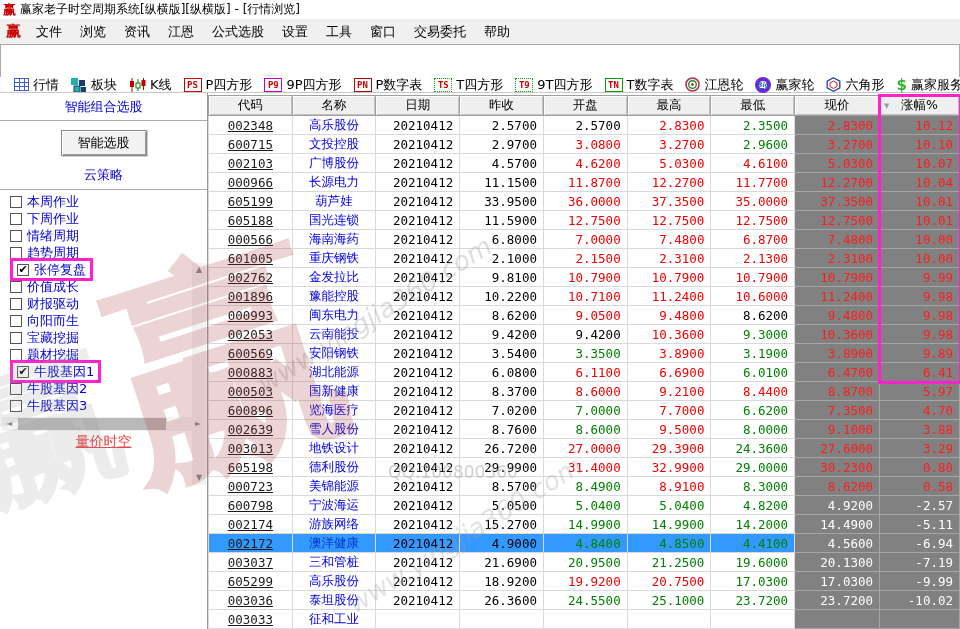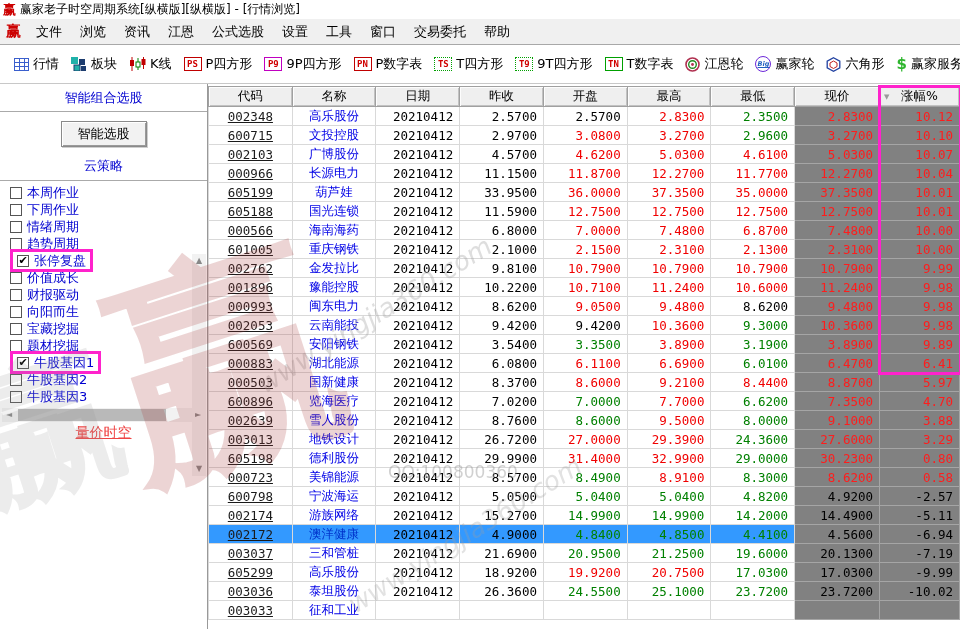--- a/index.html
+++ b/index.html
@@ -10,29 +10,29 @@
     box-shadow: inset 0 0 0 1px #aaa;
   }
   
   .titlebar { height:19px; display:flex; align-items:center; padding-left:3px; background:#fff; font-size:12px; gap:4px; }
   .app-logo { color:#c00; font-weight:bold; font-size:13px; line-height:1; }
   
   .menubar { height:26px; background:#f0f0f0; border-bottom:1px solid #a8a8a8; display:flex; align-items:center; font-size:13px; padding-left:4px; }
   .menubar .app-logo { font-size:15px; margin:0 6px 0 2px; }
   .menu-item { padding:0 9px; height:22px; line-height:22px; cursor:default; }
   
-  .toolbar { height:39px; background:#fff; border-bottom:1px solid #c8c8c8; display:flex; align-items:center; font-size:13px; padding-left:2px; }
+  .toolbar { height:16px; background:#fff; border-bottom:1px solid #c8c8c8; display:flex; align-items:center; font-size:13px; padding-left:2px;margin-top:32px; }
   .tb-sep { width:1px; height:20px; background:#c8c8c8; margin:0 3px; }
   .tool-item { display:flex; align-items:center; gap:4px; padding:0 6px; height:24px; cursor:default; white-space:nowrap; }
   .tool-icon { display:inline-flex; align-items:center; justify-content:center; }
   .ltr { width:18px; height:14px; font:bold 9px "DejaVu Sans Mono", monospace; color:#d00000; background:#fff;
          display:inline-flex; align-items:center; justify-content:center; letter-spacing:0;text-align:right; }
   .b-red { border:1px solid #c00000; } .b-magenta { border:1px solid #c000c0; }
   .b-greendot { border:1px dotted #00a000; } .b-green { border:1px solid #00a000; }
-  .big-circle { width:16px; height:16px; border:1px solid #6d28d9; border-radius:50%; color:#2060c0; font:italic bold 6.5px "DejaVu Sans",sans-serif;text-decoration:underline; }
+  .big-circle { width:16px; height:16px; border:4px solid #6d28d9; border-radius:50%; color:#2060c0; font:italic bold 6.5px "DejaVu Sans",sans-serif;text-decoration:underline; }
   .dollar { color:#2db52d; font-weight:bold; font-size:15px; }
   
   .main { display:flex; height:556px; }
   
   .sidebar { width:208px; border-right:1px solid #999; background:#fff; position:relative; flex:none; font-size:13px; }
   .side-title { color:#0000d0; text-align:center; padding:5px 0 4px; border-bottom:1px solid #aaa; }
   .btn-row { text-align:center; padding:9px 0 8px; }
   .btn3d { font-size:13px; padding:3px 16px; background:#f2f2f2; border:1px solid #8a8a8a; color:#000;
            box-shadow: inset 1px 1px 0 #fff, inset -1px -1px 0 #9a9a9a, 1px 1px 0 #cfcfcf; cursor:pointer;
            font-family:"DejaVu Sans","Liberation Sans",sans-serif; }
@@ -54,21 +54,21 @@
   th { height:20px; background:#efefef; font-weight:normal; border:1px solid #a0a0a0;
        box-shadow: inset 1px 1px 0 #fdfdfd, inset -1px -1px 0 #c2c2c2; padding:0 18px;
        white-space:nowrap; overflow:hidden; position:relative; cursor:pointer; }
   td { height:19px; border:1px solid #d9d9d9; padding:0 6px; white-space:nowrap; overflow:hidden; }
   td.code { text-align:center; text-decoration:underline; color:#1a1a1a; cursor:pointer; font-family:"DejaVu Sans Mono",monospace; }
   td.name { text-align:center; color:#0000e6; cursor:pointer; }
   td.date { text-align:right; font-family:"DejaVu Sans Mono",monospace; }
   td.num  { text-align:right; font-family:"DejaVu Sans Mono",monospace; }
   td.gray { background:#818181; border-color:#a5a5a5; }
   .up   { color:#f00000; } .down { color:#008000; } .flat { color:#000; }
-  td.gray.up { color:#ff1c1c; } td.gray.down { color:#000000; }
+  td.gray.up { color:#ff1c1c; } td.gray.down { color:#ffffff; }
   tr.sel td:not(.gray) { background:#3399ff; }
   tr.sel td.name { color:#0033cc; }
   .sort-ic { position:absolute; left:4px; top:6px; font-size:7px; color:#9a9a9a; }
   .col-box { position:absolute; border:3px solid #ff22cc; pointer-events:none; z-index:5; }
   
   .wm { position:absolute; pointer-events:none; z-index:4; white-space:nowrap; }
   .wm-site1 { left:240px; top:300px; transform:rotate(-32deg); font-size:26px; color:rgba(160,160,160,.35); font-style:italic; }
   .wm-site2 { left:330px; top:520px; transform:rotate(-32deg); font-size:26px; color:rgba(160,160,160,.30); font-style:italic; }
   .wm-qq { left:388px; top:462px; font-size:17px; color:rgba(150,150,150,.45); }
   .wm-logo1 { left:110px; top:210px; font-size:230px; color:rgba(170,60,60,.22); transform:rotate(-18deg); font-weight:bold; }

